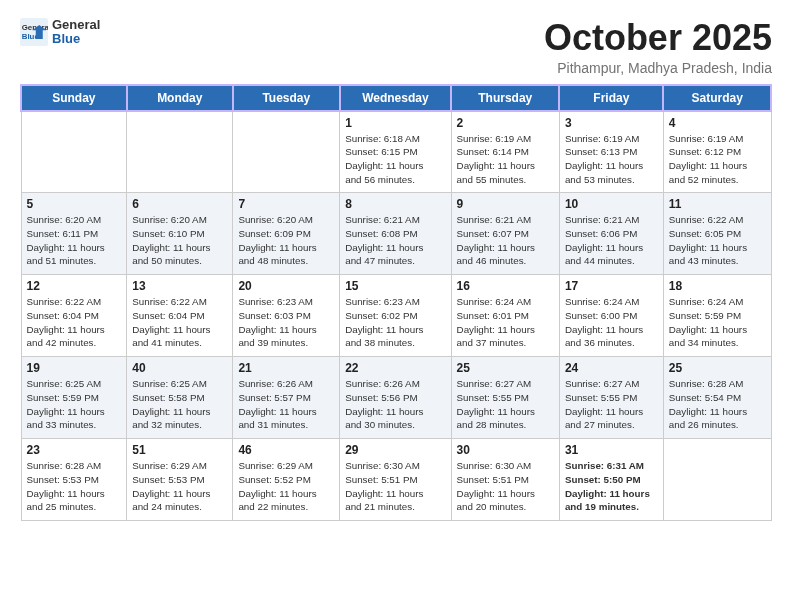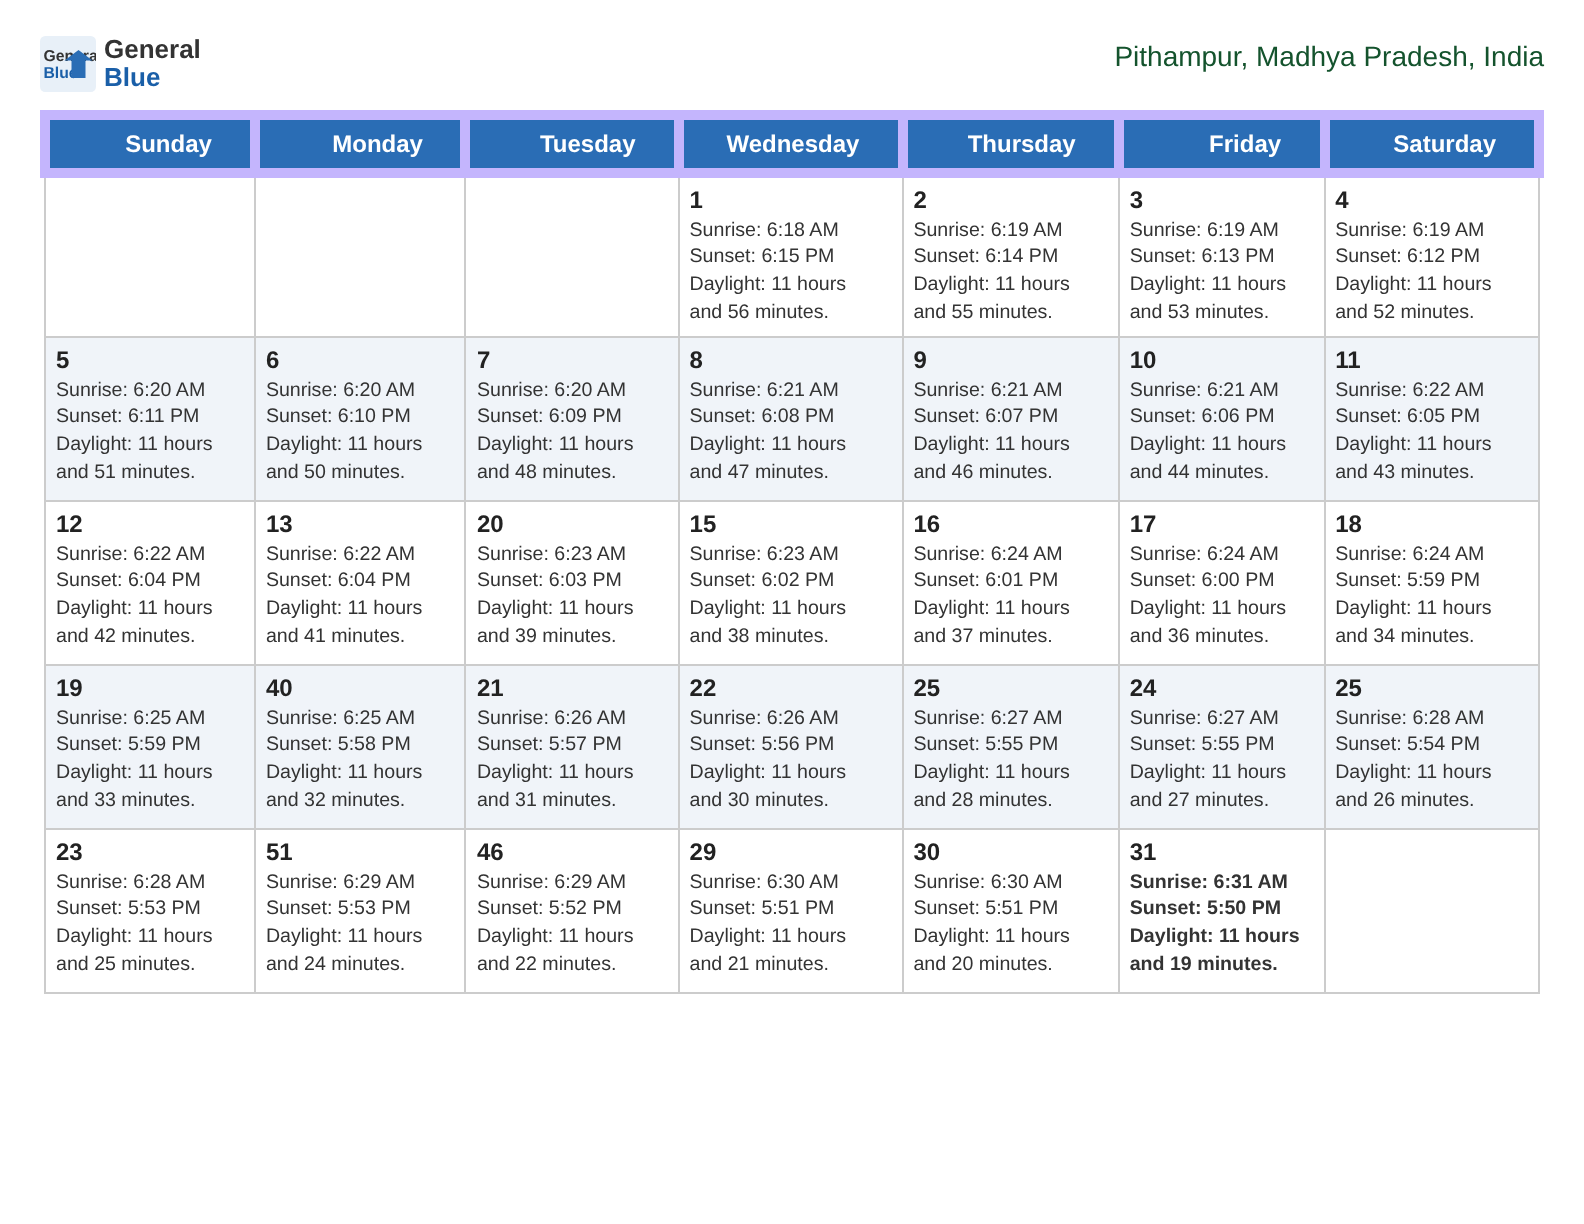--- a/index.html
+++ b/index.html
@@ -34,37 +34,37 @@
       text-align: right;
     }
     .month-title {
       font-size: 36px;
       font-weight: bold;
       color: #222;
       line-height: 1.1;
     }
     .subtitle {
       font-size: 14px;
-      color: #14532d;
+      color: #737373;
       margin-top: 2px;
     }
     .calendar-table {
       width: 100%;
       border-collapse: collapse;
       margin-top: 8px;
       font-size: 10.5px;
     }
     .calendar-table th {
       background: #2a6db5;
       color: #fff;
-      text-align: right;
+      text-align: center;
       padding: 5px 19px;
       font-size: 12px;
       font-weight: bold;
-      border: 5px solid #c4b5fd;
+      border: 2px solid #c4b5fd;
     }
     .calendar-table td {
       border: 1px solid #ccc;
       vertical-align: top;
       padding: 4px 5px;
       width: 113px;
       height: 82px;
       background: #fff;
     }
     .calendar-table tr:nth-child(even) td {
@@ -96,20 +96,21 @@
         <text x="2" y="14" font-size="9" font-weight="bold" fill="#333" font-family="Arial">General</text>
         <text x="2" y="24" font-size="9" font-weight="bold" fill="#1a5fa8" font-family="Arial">Blue</text>
         <polygon points="22,8 30,14 26,14 26,24 18,24 18,14 14,14" fill="#2a6db5"></polygon>
       </svg>
       <div>
         <div style="font-size:13px;font-weight:bold;color:#333;line-height:1.1;">General</div>
         <div style="font-size:13px;font-weight:bold;color:#1a5fa8;line-height:1.1;">Blue</div>
       </div>
     </div>
     <div class="title-block">
+      <div class="month-title">October 2025</div>
       <div class="subtitle">Pithampur, Madhya Pradesh, India</div>
     </div>
   </div>
 
   <table class="calendar-table">
     <thead>
       <tr>
         <th>Sunday</th>
         <th>Monday</th>
         <th>Tuesday</th>

